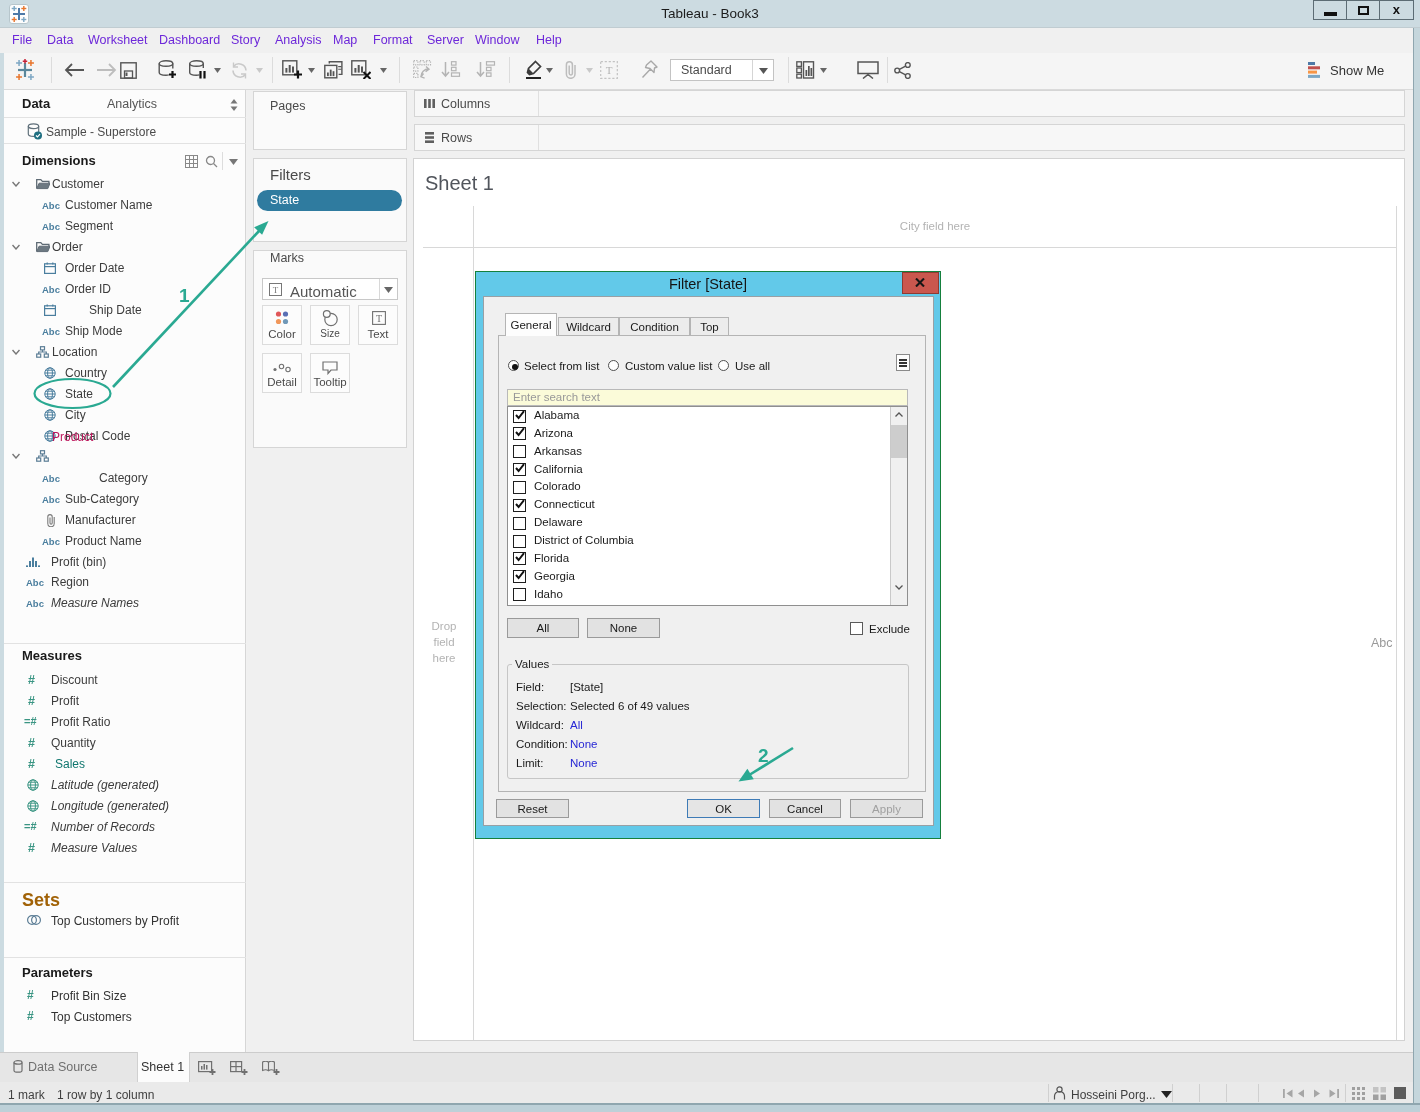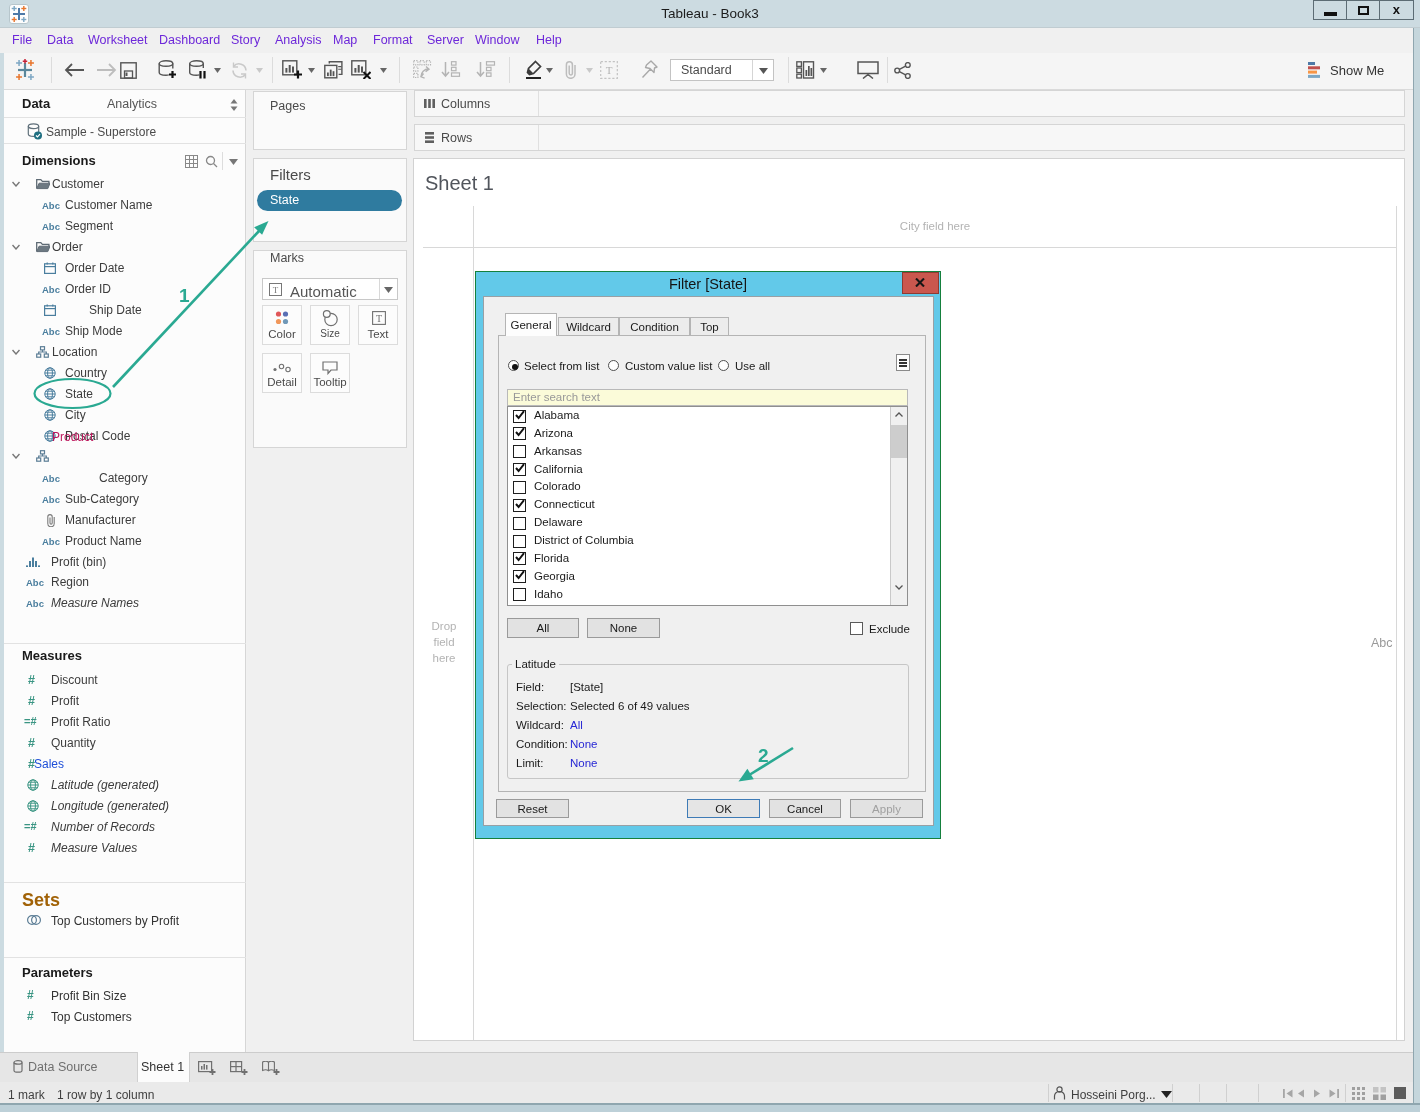--- a/index.html
+++ b/index.html
@@ -421,21 +421,21 @@
 <span class="ab" style="left:22px;top:648px;font-size:13px;font-weight:bold;color:#1a1a1a">Measures</span>
 <span class="ab" style="left:28px;top:672.5px;color:#3a9583;font-weight:bold;font-size:12.5px">#</span>
 <span class="ab" style="left:51px;top:672.5px;color:#3c3c3c;">Discount</span>
 <span class="ab" style="left:28px;top:693.5px;color:#3a9583;font-weight:bold;font-size:12.5px">#</span>
 <span class="ab" style="left:51px;top:693.5px;color:#3c3c3c;">Profit</span>
 <span class="ab" style="left:24px;top:714.5px;color:#3a9583;font-weight:bold;font-size:11px">=#</span>
 <span class="ab" style="left:51px;top:714.5px;color:#3c3c3c;">Profit Ratio</span>
 <span class="ab" style="left:28px;top:735.5px;color:#3a9583;font-weight:bold;font-size:12.5px">#</span>
 <span class="ab" style="left:51px;top:735.5px;color:#3c3c3c;">Quantity</span>
 <span class="ab" style="left:28px;top:756.5px;color:#3a9583;font-weight:bold;font-size:12.5px">#</span>
-<span class="ab" style="left:34px;top:756.5px;color:#1d4ed8;">Sales</span>
+<span class="ab" style="left:55px;top:756.5px;color:#0f766e;">Sales</span>
 <svg class="ab" style="left:27px;top:778.5px" width="12" height="12" viewBox="0 0 12 12">
       <g stroke="#3a9583" fill="none" stroke-width="1">
         <circle cx="6" cy="6" r="5.2"></circle>
         <ellipse cx="6" cy="6" rx="2.4" ry="5.2"></ellipse>
         <line x1="0.8" y1="6" x2="11.2" y2="6"></line>
         <line x1="1.5" y1="3.2" x2="10.5" y2="3.2"></line>
         <line x1="1.5" y1="8.8" x2="10.5" y2="8.8"></line>
       </g>
     </svg>
 <span class="ab" style="left:51px;top:777.5px;color:#3c3c3c;font-style:italic;">Latitude (generated)</span>
@@ -633,21 +633,21 @@
  <svg class="ab" style="left:411px;top:288px" width="8" height="5" viewBox="0 0 8 5">
         <path d="M0.5 0.5 L4 4 L7.5 0.5" stroke="#555" fill="none" stroke-width="1.3"></path>
       </svg>
 
  <div class="ab" style="left:23px;top:321px;width:72px;height:20px;background:#e2e2e2;border:1px solid #9a9a9a;text-align:center;line-height:19px">All</div>
  <div class="ab" style="left:103px;top:321px;width:73px;height:20px;background:#e2e2e2;border:1px solid #9a9a9a;text-align:center;line-height:19px">None</div>
  <div class="ab" style="left:366px;top:325px;width:13px;height:13px;background:#fff;border:1px solid #5a5a5a"></div>
  <span class="ab" style="left:385px;top:326px">Exclude</span>
 
  <div class="ab" style="left:23px;top:367px;width:402px;height:115px;border:1px solid #c6c6c6;border-radius:3px"></div>
- <span class="ab" style="left:28px;top:361px;background:#f0f0f0;padding:0 3px">Latitude</span>
+ <span class="ab" style="left:28px;top:361px;background:#f0f0f0;padding:0 3px">Values</span>
  <span class="ab" style="left:32px;top:384px">Field:</span>
       <span class="ab" style="left:86px;top:384px">[State]</span>
  <span class="ab" style="left:32px;top:403px">Selection:</span>
       <span class="ab" style="left:86px;top:403px">Selected 6 of 49 values</span>
  <span class="ab" style="left:32px;top:422px">Wildcard:</span>
       <span class="ab" style="left:86px;top:422px;color:#2727d4">All</span>
  <span class="ab" style="left:32px;top:441px">Condition:</span>
       <span class="ab" style="left:86px;top:441px;color:#2727d4">None</span>
  <span class="ab" style="left:32px;top:460px">Limit:</span>
       <span class="ab" style="left:86px;top:460px;color:#2727d4">None</span>

